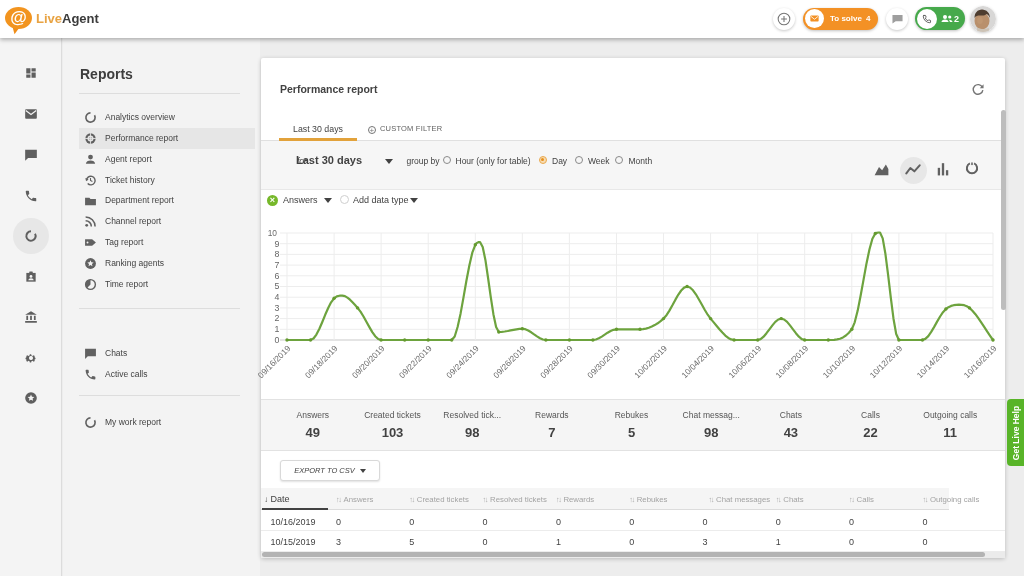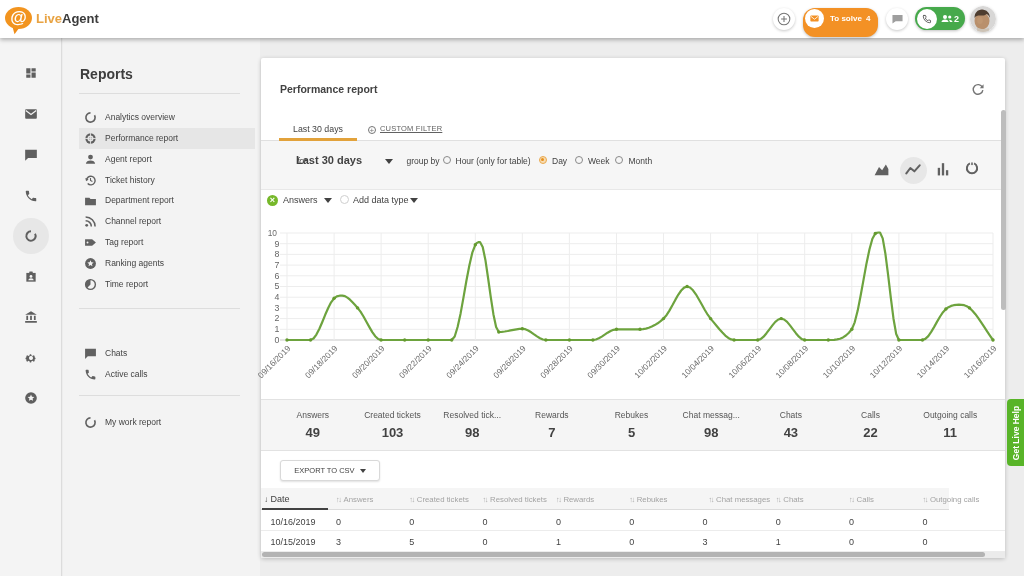--- a/index.html
+++ b/index.html
@@ -25,38 +25,38 @@
 #menu .sep { position:absolute; left:16px; width:161px; height:1px; background:#dddddd; }
 .mi { position:absolute; left:16px; width:176px; height:21px; }
 .mi .ic { position:absolute; left:5px; top:3.5px; width:14px; height:14px; }
 .mi .tx { position:absolute; left:26px; top:5px; font-size:8.5px; color:#424242; }
 #misel { position:absolute; left:16px; top:89.5px; width:176px; height:21px; background:#e6e6e6; }
 
 #card { position:absolute; left:261px; top:58px; width:744px; height:500px; background:#fff; border-radius:2px; box-shadow:0 1px 4px rgba(0,0,0,.22); z-index:10; }
 #card h1 { position:absolute; left:19px; top:25px; font-size:10.5px; font-weight:bold; color:#424242; }
 #tabs { position:absolute; left:0; top:48px; width:744px; height:35px; border-bottom:1px solid #e0e0e0; }
 #tabs .t1 { position:absolute; left:18px; top:0; width:78px; height:35px; font-size:8.8px; color:#424242; text-align:center; line-height:47px; border-bottom:3px solid #e2a23b; }
-#tabs .t2 { position:absolute; left:107px; top:18px; font-size:7.5px; color:#616161; letter-spacing:.2px;text-decoration:underline; }
+#tabs .t2 { position:absolute; left:107px; top:18px; font-size:7.5px; color:#616161; letter-spacing:.2px; }
 #refresh { position:absolute; left:710px; top:24px; width:14px; height:14px; }
 
 #fbar { position:absolute; left:0; top:83px; width:744px; height:49px; background:#f6f6f6; border-bottom:1px solid #e8e8e8; font-size:8.5px; color:#424242; }
 .caret { display:inline-block; width:0; height:0; border-left:4px solid transparent; border-right:4px solid transparent; border-top:5px solid #424242; vertical-align:middle; }
 .radio { position:absolute; width:8px; height:8px; border:1.2px solid #8a8a8a; border-radius:50%; }
 .radio.on { border-color:#e9a94f; background:#f7dcb2; }
 .radio.on:after { content:""; position:absolute; left:1.3px; top:1.3px; width:3px; height:3px; border-radius:50%; background:#e8901c; }
 .flbl { position:absolute; font-size:8.5px; color:#424242; }
 
 #legend { position:absolute; left:0; top:132px; width:744px; height:22px; }
 
 #stats { position:absolute; left:0; top:341px; width:744px; height:52px; background:#f5f5f5; border-top:1px solid #e2e2e2; border-bottom:1px solid #e2e2e2; display:flex; padding:0 15px 0 12px; }
 #stats .c { flex:1; text-align:center; }
 #stats .l { margin-top:10px; font-size:8.5px; color:#555; white-space:nowrap; }
 #stats .v { margin-top:5px; font-size:13px; font-weight:bold; color:#424242; }
 
-#exp { position:absolute; left:19px; top:402px; width:100px; height:21px; background:#fff; border:1px solid #d9d9d9; border-radius:3px; box-shadow:0 1px 2px rgba(0,0,0,.12); font-size:7.5px; color:#424242; text-align:center; line-height:20px; }
+#exp { position:absolute; left:19px; top:402px; width:100px; height:21px; background:#fff; border:1px solid #d9d9d9; border-radius:3px; box-shadow:0 1px 2px rgba(0,0,0,.12); font-size:7.5px; color:#424242; text-align:center; line-height:20px;font-style:italic; }
 
 #thead { position:absolute; left:0; top:430px; width:688px; height:22px; background:#f5f5f5; border-bottom:1px solid #dcdcdc; font-size:7.8px; color:#a3a3a3; }
 #thead span { position:absolute; top:6.5px; white-space:nowrap; }
 #thead .srt { font-size:7.5px; color:#aaa; letter-spacing:-1.5px; margin-right:3px; }
 #thead span span { position:static; }
 #dateul { position:absolute; left:1px; top:450px; width:66px; height:2px; background:#424242; }
 .trow { position:absolute; left:0; width:744px; height:20.5px; background:#fff; border-bottom:1px solid #ececec; font-size:9px; color:#424242; }
 .trow span { position:absolute; top:6px; }
 
 #vsb { position:absolute; left:740px; top:52px; width:4.5px; height:200px; background:#bdbdbd; border-radius:3px; }
@@ -423,21 +423,21 @@
     <div class="tail"></div>
     <div class="bub"></div>
     <div class="at">@</div>
     <div class="t">Live<b>Agent</b></div>
   </div>
   <div class="wcirc" style="left:773px;top:8px;width:22px;height:22px;"></div>
 <svg style="position:absolute;left:777px;top:12px;" width="14" height="14" viewBox="0 0 24 24">
       <circle cx="12" cy="12" r="10" fill="none" stroke="#757575" stroke-width="1.8"></circle>
       <path stroke="#757575" stroke-width="1.8" d="M12 7v10M7 12h10"></path>
     </svg>
-<div class="pill" style="left:803px;top:7.5px;width:75px;height:29px;background:#f39125;">
+<div class="pill" style="left:803px;top:7.5px;width:75px;height:22px;background:#f39125;">
   <div class="pc" style="left:1.5px;top:1.5px;width:19px;height:19px;"></div>
   <svg style="position:absolute;left:6.5px;top:7.5px;" width="9" height="7" viewBox="0 0 24 18">
         <rect x="1" y="1" width="22" height="16" rx="2" fill="#f39125"></rect>
         <path fill="none" stroke="#fff" stroke-width="2.2" d="M2 3l10 8 10-8"></path>
       </svg>
   <span style="position:absolute;left:27px;top:6.5px;font-size:8px;">To solve</span>
   <span style="position:absolute;left:63px;top:6.5px;font-size:8px;">4</span>
 </div>
 <div class="wcirc" style="left:886px;top:8px;width:22px;height:22px;"></div>
 <svg style="position:absolute;left:891.5px;top:13.5px;" width="11" height="10" viewBox="0 0 24 20">

